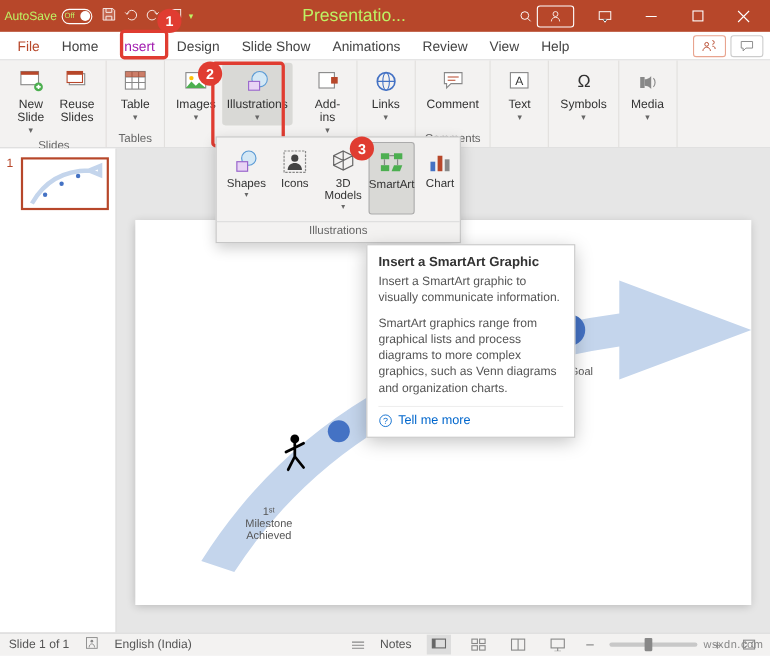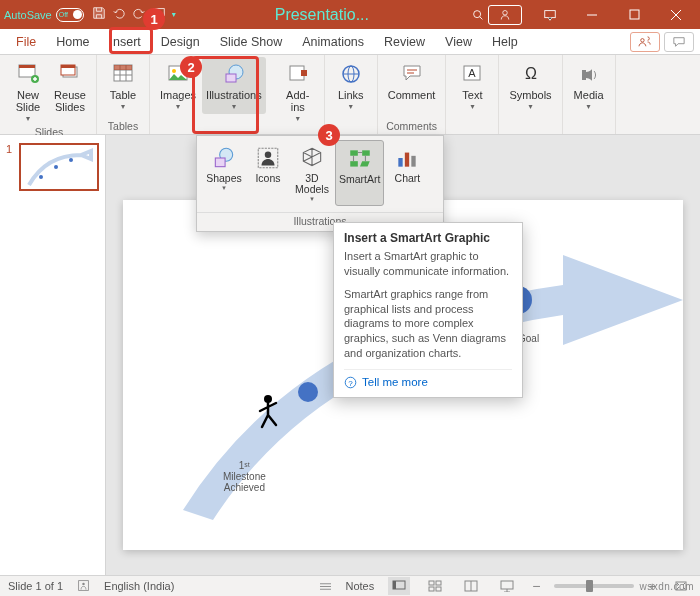--- a/index.html
+++ b/index.html
@@ -1,33 +1,33 @@
 <!DOCTYPE html>
 <html><head>
 <meta charset="utf-8">
 <style>
 * { box-sizing: border-box; margin: 0; padding: 0; font-family: 'Segoe UI', sans-serif; }
 body { width: 700px; height: 596px; background: #fff; overflow: hidden; position: relative; font-size: 12px; }
 
-.titlebar { height: 29px; background: #B7472A; color: #5eead4; display: flex; align-items: center; padding: 0 4px; font-size: 12px; }
+.titlebar { height: 29px; background: #B7472A; color: #bef264; display: flex; align-items: center; padding: 0 4px; font-size: 12px; }
 .titlebar .autosave { display: flex; align-items: center; gap: 4px; font-size: 11px; }
 .titlebar .autosave .toggle { width: 28px; height: 14px; border: 1px solid #fff; border-radius: 7px; position: relative; font-size: 8px; display: flex; align-items: center; padding-left: 2px; }
 .titlebar .autosave .toggle .knob { width: 9px; height: 9px; background: #fff; border-radius: 50%; position: absolute; right: 1px; }
 .titlebar .qat { display: flex; gap: 6px; margin-left: 8px; align-items: center; }
 .titlebar .qat svg { opacity: .9; }
 .titlebar .title { flex: 1; text-align: center; font-size: 16px; }
 .titlebar .search { width: 20px; display: flex; justify-content: center; }
 .titlebar .right { display: flex; align-items: center; gap: 2px; }
 .titlebar .winbtn { width: 40px; height: 29px; display: flex; align-items: center; justify-content: center; }
 .titlebar .persona { width: 34px; height: 20px; border: 1px solid #fff; border-radius: 3px; display: flex; align-items: center; justify-content: center; font-size: 10px; margin-right: 6px; }
 
 .tabs { height: 26px; background: #fff; display: flex; align-items: center; padding: 0 6px; border-bottom: 1px solid #d4d4d4; font-size: 12.5px; color: #444; }
 .tabs .tab { padding: 0 10px; height: 26px; display: flex; align-items: center; cursor: pointer; }
 .tabs .tab.file { color: #B7472A; font-weight: 400; }
-.tabs .tab.active { color: #404040; }
+.tabs .tab.active { color: #a21caf; }
 .tabs .spacer { flex: 1; }
 .tabs .collab { width: 30px; height: 20px; border: 1px solid #E8A48F; border-radius: 3px; display: flex; align-items: center; justify-content: center; margin-left: 4px; }
 .tabs .commentbtn { width: 30px; height: 20px; border: 1px solid #ccc; border-radius: 3px; display: flex; align-items: center; justify-content: center; margin-left: 4px; }
 
 .ribbon { height: 80px; background: #f3f2f1; border-bottom: 1px solid #d4d4d4; display: flex; padding: 0 2px; }
 .group { display: flex; flex-direction: column; align-items: center; padding: 2px 6px 0; border-right: 1px solid #e1dfdd; }
 .group .ctrls { display: flex; gap: 2px; flex: 1; align-items: flex-start; }
 .group .glabel { font-size: 10.5px; color: #666; padding-bottom: 2px; }
 .rbtn { display: flex; flex-direction: column; align-items: center; justify-content: flex-start; padding: 3px 4px; min-width: 40px; cursor: pointer; border-radius: 3px; }
 .rbtn .icon { height: 28px; display: flex; align-items: center; justify-content: center; }
@@ -353,21 +353,21 @@
         </g>
       </svg>
       <div style="position:absolute; left:100px; top:260px; font-size:10px; color:#555; text-align:center; white-space:pre-line;">1ˢᵗ
 Milestone
 Achieved</div>
       <div style="position:absolute; left:395px; top:133px; font-size:10px; color:#555;">Goal</div>
     </div>
   </div>
 </div>
 
-<div class="dropdown" style="left:196px; top:135px; width:248px;">
+<div class="dropdown" style="left:196px; top:124px; width:223px;">
   <div class="drow">
     <div class="ddbtn">
       <div class="icon">
           <svg width="26" height="26" viewBox="0 0 24 24">
             <circle cx="14" cy="9" r="6" fill="#D4E8F5" stroke="#5B9BD5"></circle>
             <rect x="4" y="12" width="9" height="8" fill="#E8D4F5" stroke="#9966CC"></rect>
           </svg>
         </div>
       <div class="lbl">Shapes</div>
       <div class="caret" style="font-size:7px;color:#666;">▾</div>

